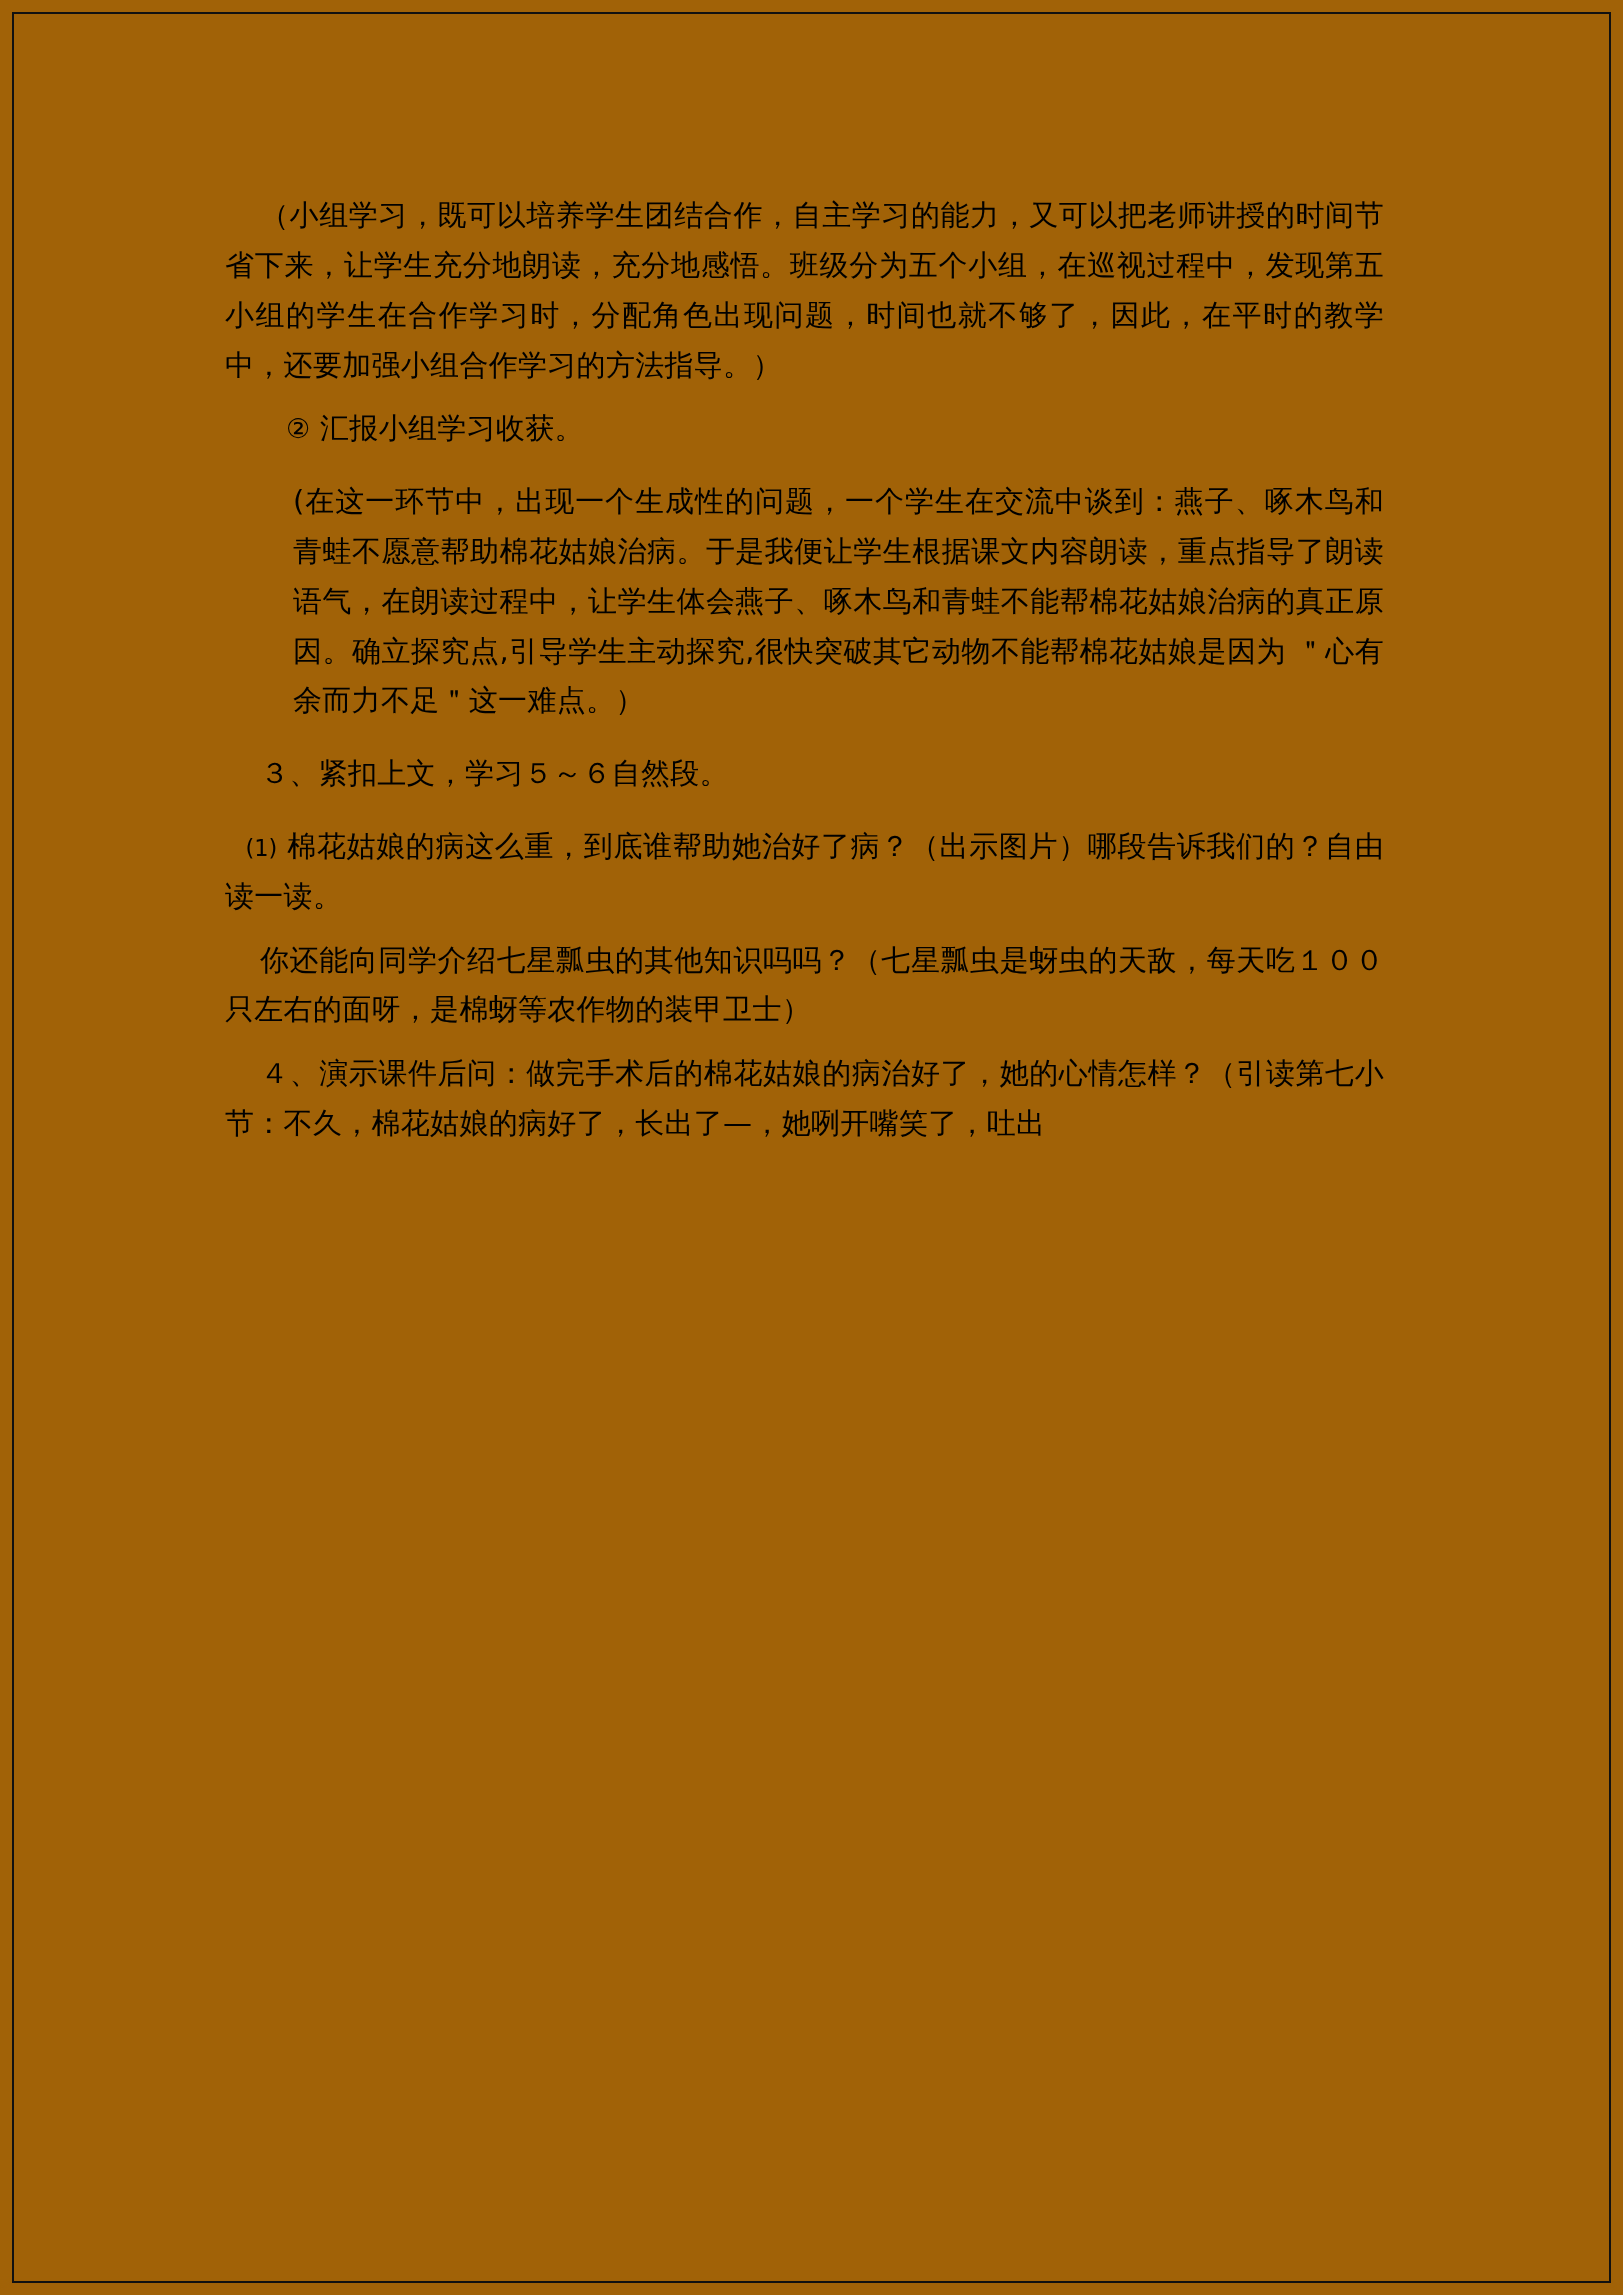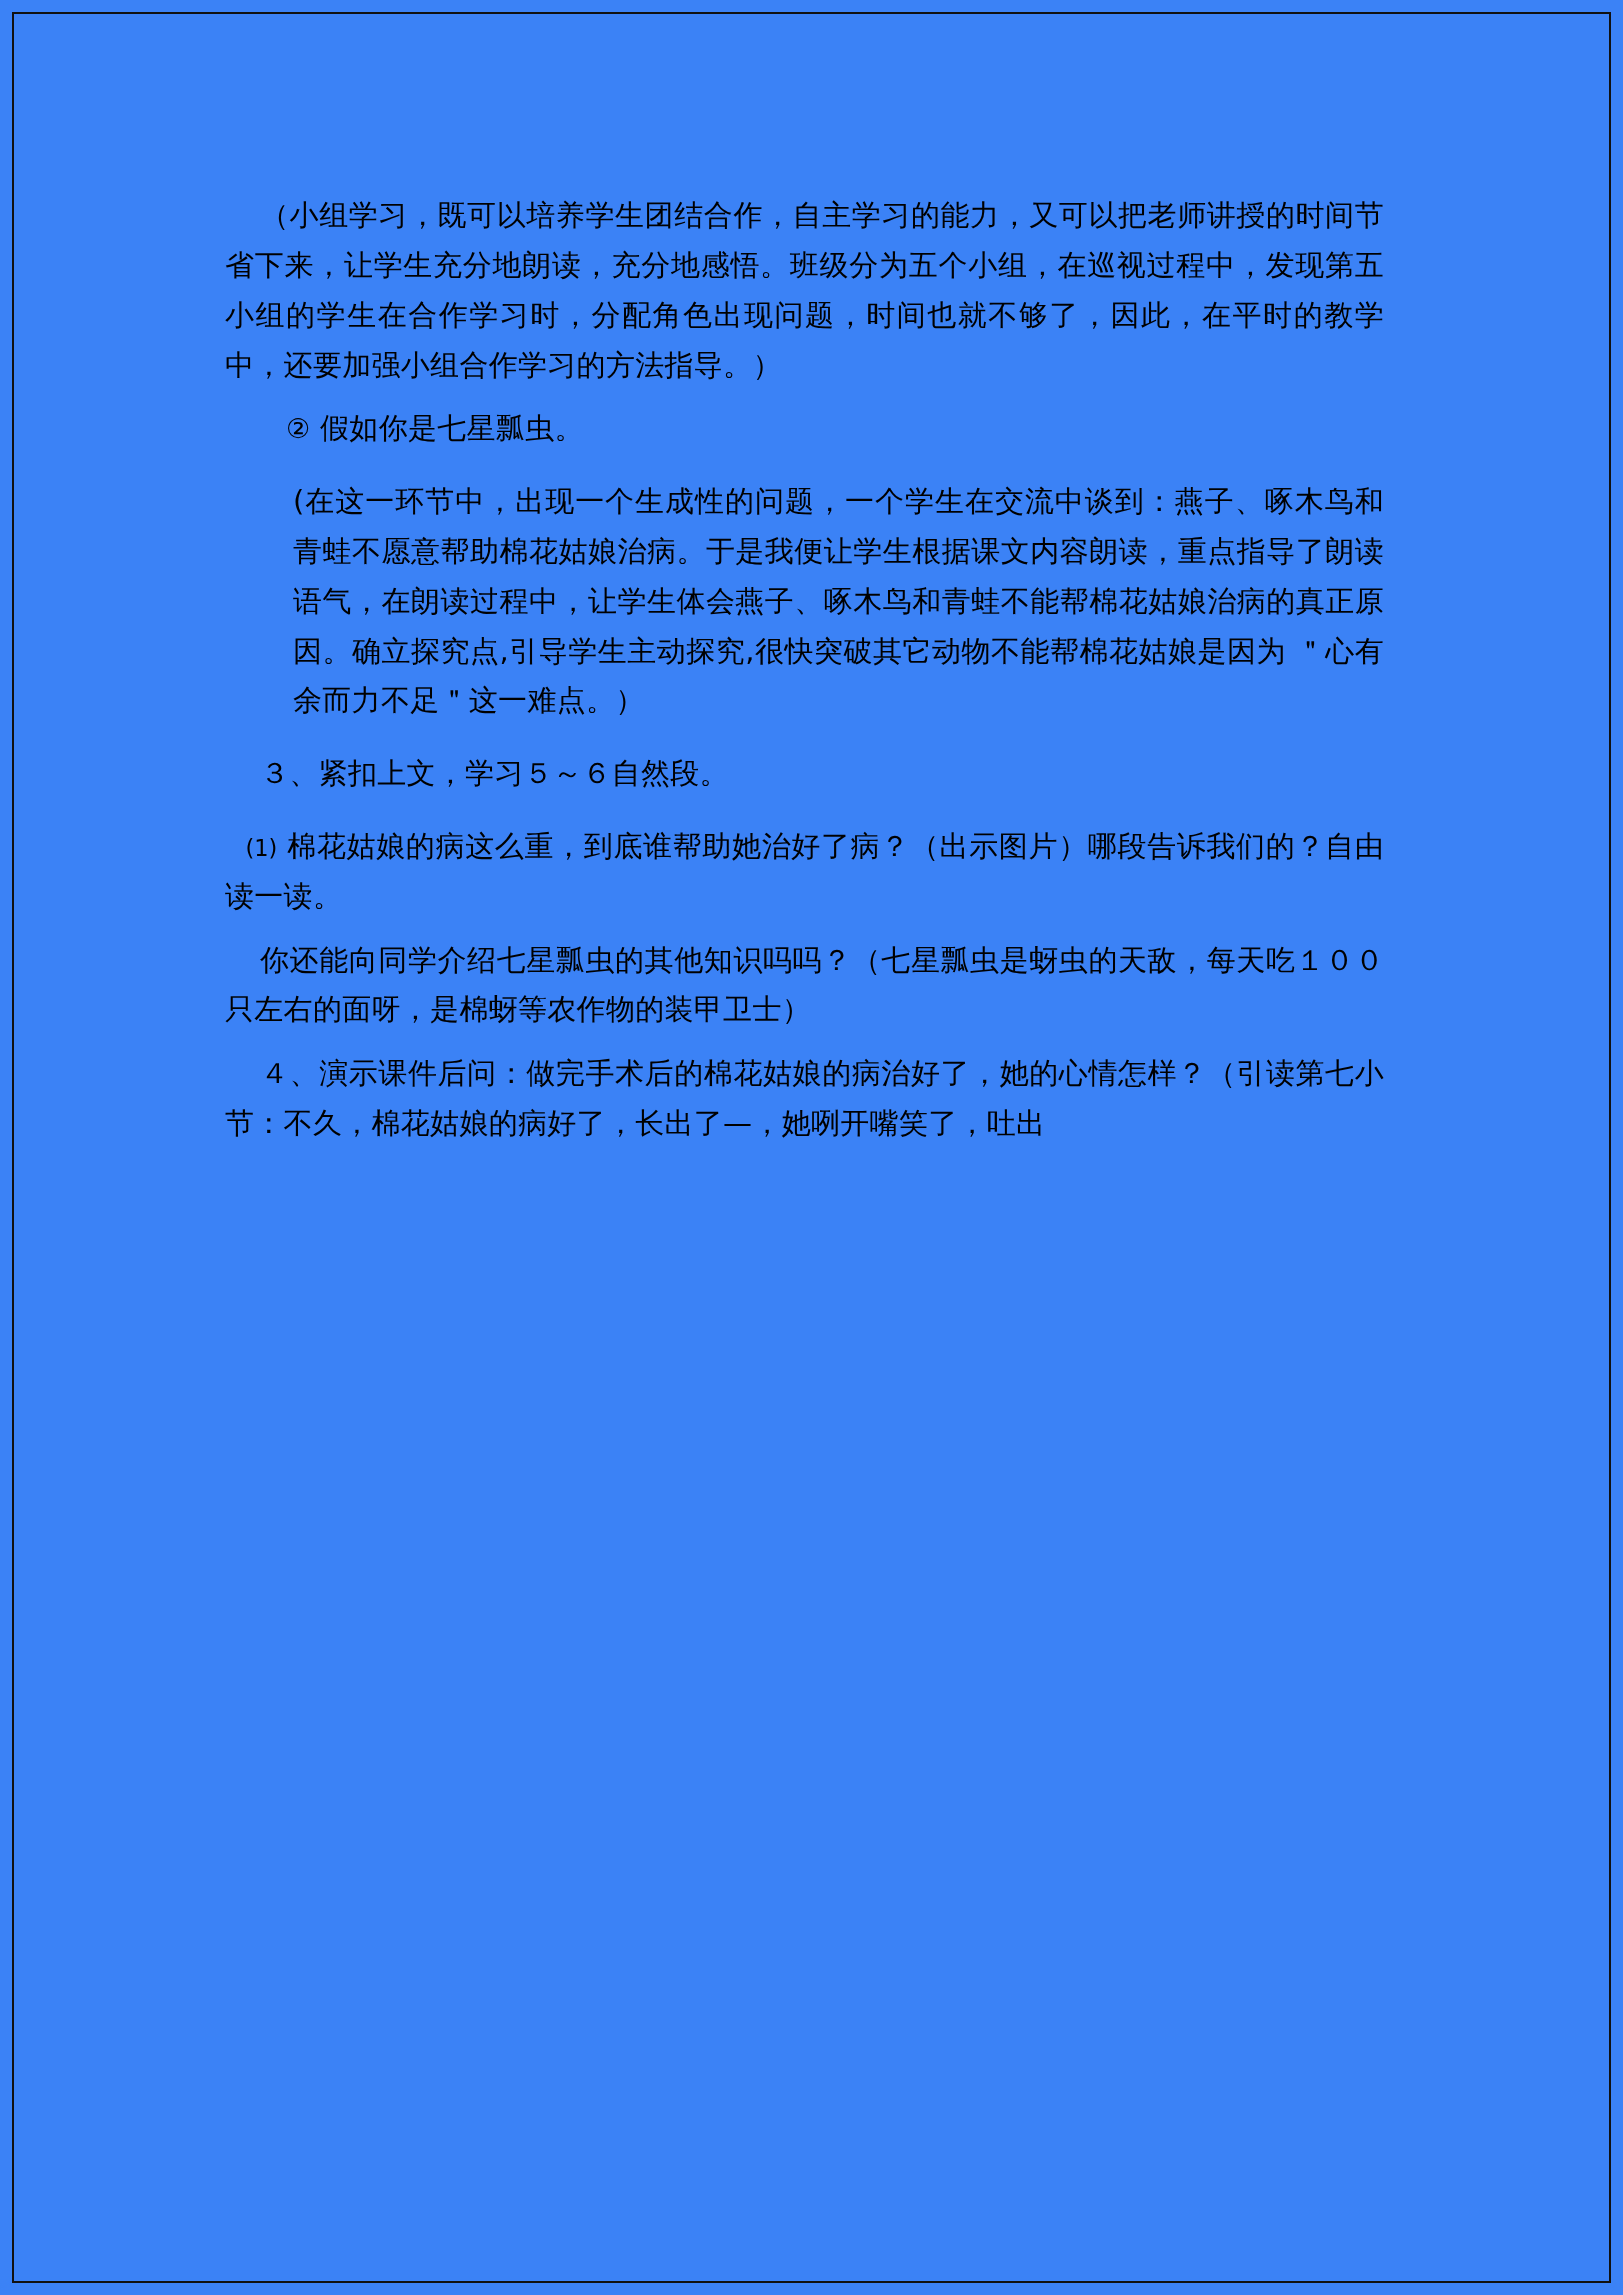--- a/index.html
+++ b/index.html
@@ -7,21 +7,21 @@
     padding: 0;
     background: #ffffff;
   }
   body {
     font-family: "DejaVu Sans", "Liberation Sans", sans-serif;
   }
   .page {
     position: relative;
     width: 1623px;
     height: 2295px;
-    background: #3b82f6;
+    background: #a16207;
     box-sizing: border-box;
     overflow: hidden;
   }
   .page-border {
     position: absolute;
     left: 12.3px;
     top: 12.3px;
     right: 12.3px;
     bottom: 12.3px;
     border: 2px solid #111111;
@@ -74,21 +74,21 @@
 <div class="page">
   <div class="page-border"></div>
   <div class="content">
 
     <p class="para p-bracket">（小组学习，既可以培养学生团结合作，自主学习的能力，又可以把老师讲授的时间节省下来，让学生充分地朗读，充分地感悟。班级分为五个小组，在巡视过程中，发现第五小组的学生在合作学习时，分配角色出现问题，时间也就不够了，因此，在平时的教学中，还要加强小组合作学习的方法指导。）</p>
 
 
 
     <p class="para p-sub gap-after-lg">
       <span class="circled">②</span>
-      <span>假如你是七星瓢虫。</span>
+      <span>汇报小组学习收获。</span>
     </p>
 
     <p class="para p-inner gap-after-lg">(在这一环节中，出现一个生成性的问题，一个学生在交流中谈到：燕子、啄木鸟和青蛙不愿意帮助棉花姑娘治病。于是我便让学生根据课文内容朗读，重点指导了朗读语气，在朗读过程中，让学生体会燕子、啄木鸟和青蛙不能帮棉花姑娘治病的真正原因。确立探究点,引导学生主动探究,很快突破其它动物不能帮棉花姑娘是因为 ＂心有余而力不足＂这一难点。）</p>
 
     <p class="para p-bracket gap-after-lg">３、紧扣上文，学习５～６自然段。</p>
 
     <p class="para p-item">
       <span class="small-num">(1)</span>
       <span>棉花姑娘的病这么重，到底谁帮助她治好了病？（出示图片）哪段告诉我们的？自由读一读。</span>
     </p>

